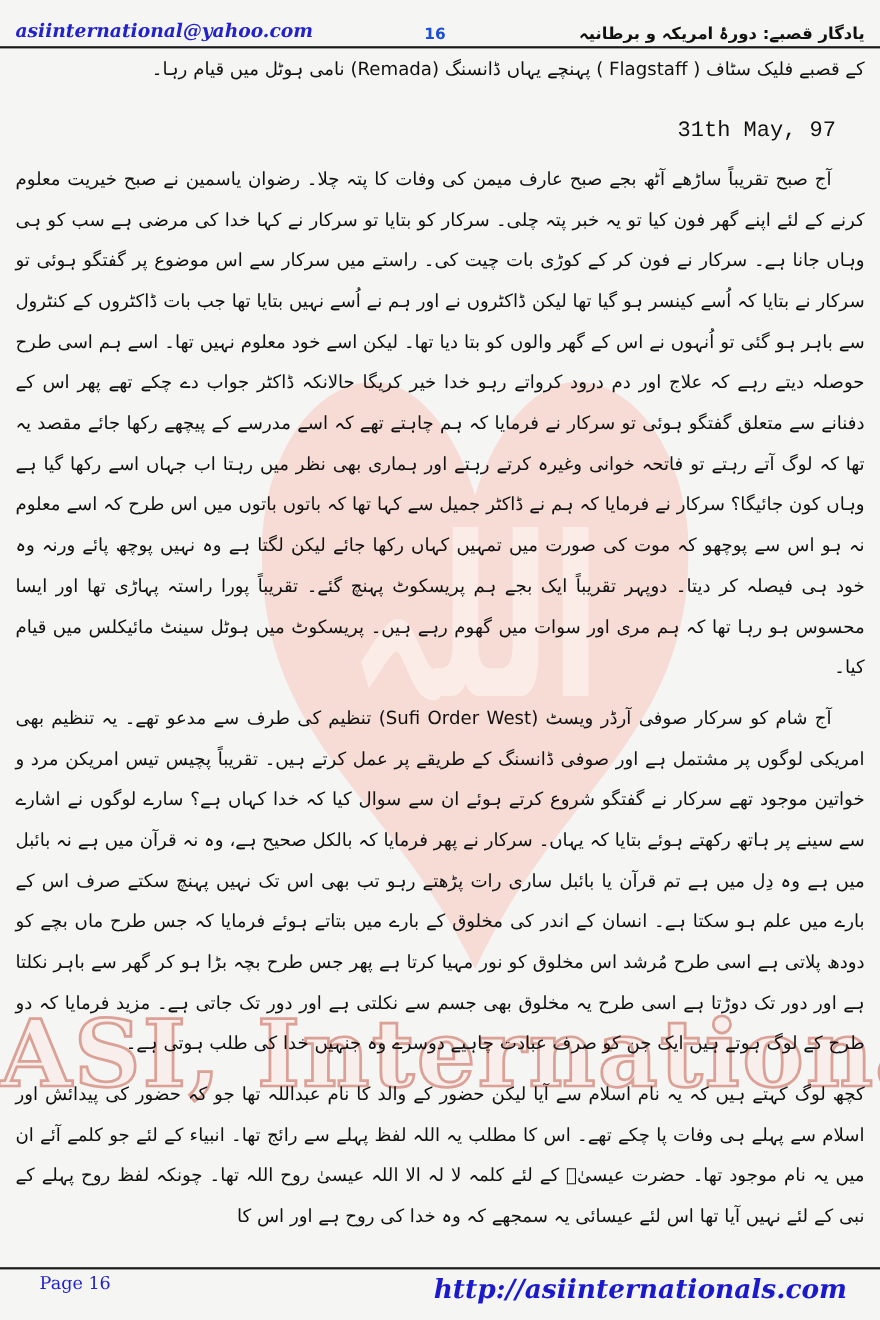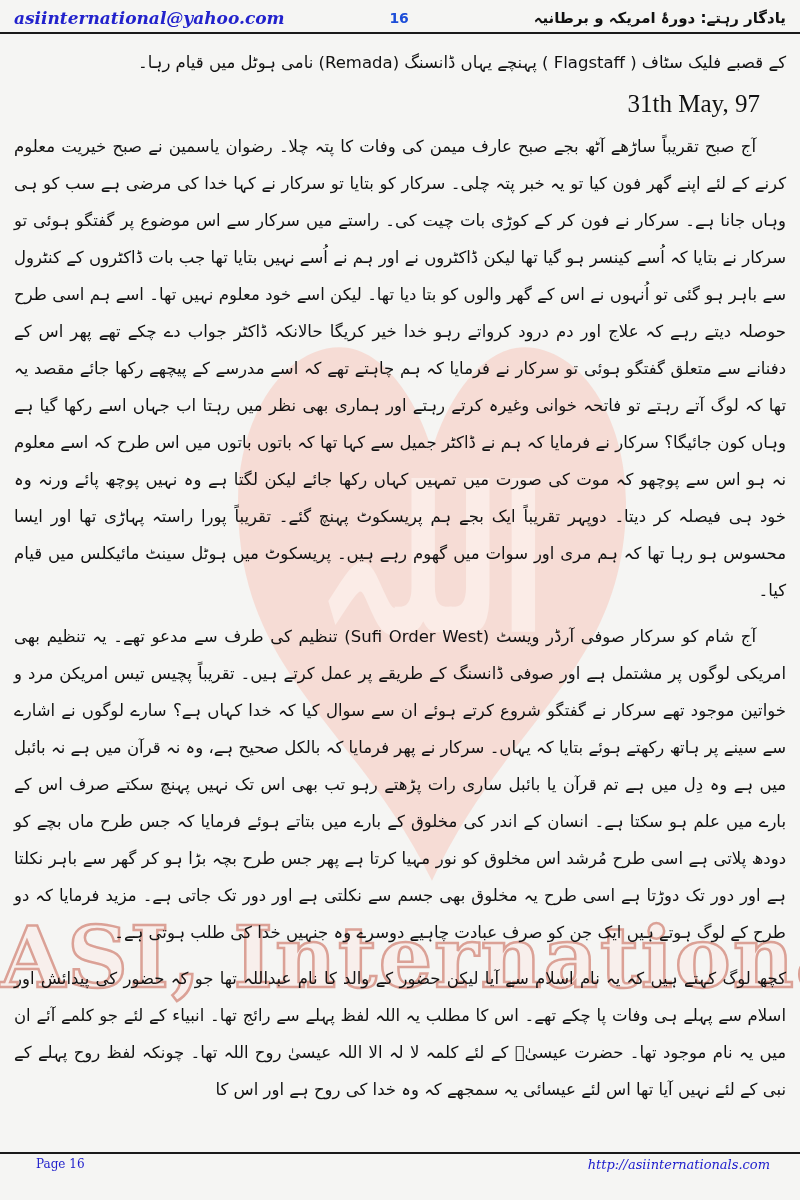--- a/index.html
+++ b/index.html
@@ -8,22 +8,22 @@
     background:#f5f5f3;
     font-family:"DejaVu Sans",sans-serif;
     position:relative;
     overflow:hidden;
     color:#111;
   }
   .page{position:relative;width:800px;height:1200px;}
 
   
   .header{
-    position:absolute;top:0;left:0;right:0;height:34px;
-    display:flex;align-items:center;justify-content:space-between;
+    position:absolute;top:0;left:0;right:0;height:44px;
+    display:flex;align-items:flex-end;justify-content:space-between;
     padding:6px 14px 3px 14px;box-sizing:border-box;
     border-bottom:2px solid #1a1a1a;
     z-index:3;
   }
   .header .email{
     font-family:"DejaVu Serif",serif;
     font-style:italic;font-weight:bold;
     font-size:17px;color:#2222cc;
     text-decoration:none;
   }
@@ -60,64 +60,64 @@
     height:1106px;overflow:hidden;
     padding:4px 14px 0 14px;box-sizing:border-box;
     direction:rtl;
     font-size:16.5px;line-height:37px;
     text-align:justify;
     z-index:1;
   }
   .content .intro-line{margin:0 0 2px 0;}
   .content .date-line{
     text-align:left;direction:ltr;
-    font-family:Liberation Serif, serif;
-    font-size:25px;color:#111;
-    margin:4px 26px 6px 0;
+    font-family:Liberation Mono, monospace;
+    font-size:20px;color:#111;
+    margin:20px 26px 6px 0;
     text-align:right;
   }
   .content p{margin:0 0 9px 0;}
   .content p.indent{text-indent:30px;}
 
   
   .footer{
     position:absolute;left:0;right:0;bottom:18px;height:30px;
     border-top:2px solid #1a1a1a;
     display:flex;align-items:flex-start;justify-content:space-between;
     padding:3px 30px 0 36px;box-sizing:border-box;
     background:transparent;
     z-index:3;
   }
   .footer .page-label{
     font-family:"DejaVu Serif",serif;
-    font-size:12px;color:#2222cc;
+    font-size:16px;color:#2222cc;
   }
   .footer .site-url{
     font-family:"DejaVu Serif",serif;
-    font-style:italic;font-weight:normal;
-    font-size:13px;color:#1a1acc;
+    font-style:italic;font-weight:bold;
+    font-size:24px;color:#1a1acc;
     text-decoration:none;
   }
 </style>
 </head>
 <body>
 
 <div class="page">
 
   <svg class="wm-heart" viewBox="0 0 32 30" preserveAspectRatio="none" aria-hidden="true">
     <path d="M23.6,0.5c-3.4,0-6.3,2.7-7.6,5.6C14.7,3.2,11.8,0.5,8.4,0.5C3.8,0.5,0,4.3,0,8.9 c0,9.4,9.5,11.9,16,20.6c6.1-8.7,16-11.5,16-20.6C32,4.3,28.2,0.5,23.6,0.5z" fill="#f6d9d1" opacity="0.9"></path>
     <text x="16" y="16" text-anchor="middle" font-size="11" fill="#fbece7" font-weight="bold" font-family="DejaVu Sans, sans-serif">اللہ</text>
   </svg>
 
   <div class="wm-asi">ASI, International</div>
 
   <div class="header">
     <a class="email" href="#">asiinternational@yahoo.com</a>
     <span class="pagenum">16</span>
-    <span class="title-urdu">یادگار رہتے: دورۂ امریکہ و برطانیہ</span>
+    <span class="title-urdu">یادگار قصبے: دورۂ امریکہ و برطانیہ</span>
   </div>
 
   <div class="content">
     <div class="intro-line">کے قصبے فلیک سٹاف ( Flagstaff ) پہنچے یہاں ڈانسنگ (Remada) نامی ہوٹل میں قیام رہا۔</div>
     <div class="date-line">31th May, 97</div>
     <p class="indent">آج صبح تقریباً ساڑھے آٹھ بجے صبح عارف میمن کی وفات کا پتہ چلا۔ رضوان یاسمین نے صبح خیریت معلوم کرنے کے لئے اپنے گھر فون کیا تو یہ خبر پتہ چلی۔ سرکار کو بتایا تو سرکار نے کہا خدا کی مرضی ہے سب کو ہی وہاں جانا ہے۔ سرکار نے فون کر کے کوڑی بات چیت کی۔ راستے میں سرکار سے اس موضوع پر گفتگو ہوئی تو سرکار نے بتایا کہ اُسے کینسر ہو گیا تھا لیکن ڈاکٹروں نے اور ہم نے اُسے نہیں بتایا تھا جب بات ڈاکٹروں کے کنٹرول سے باہر ہو گئی تو اُنہوں نے اس کے گھر والوں کو بتا دیا تھا۔ لیکن اسے خود معلوم نہیں تھا۔ اسے ہم اسی طرح حوصلہ دیتے رہے کہ علاج اور دم درود کرواتے رہو خدا خیر کریگا حالانکہ ڈاکٹر جواب دے چکے تھے پھر اس کے دفنانے سے متعلق گفتگو ہوئی تو سرکار نے فرمایا کہ ہم چاہتے تھے کہ اسے مدرسے کے پیچھے رکھا جائے مقصد یہ تھا کہ لوگ آتے رہتے تو فاتحہ خوانی وغیرہ کرتے رہتے اور ہماری بھی نظر میں رہتا اب جہاں اسے رکھا گیا ہے وہاں کون جائیگا؟ سرکار نے فرمایا کہ ہم نے ڈاکٹر جمیل سے کہا تھا کہ باتوں باتوں میں اس طرح کہ اسے معلوم نہ ہو اس سے پوچھو کہ موت کی صورت میں تمہیں کہاں رکھا جائے لیکن لگتا ہے وہ نہیں پوچھ پائے ورنہ وہ خود ہی فیصلہ کر دیتا۔ دوپہر تقریباً ایک بجے ہم پریسکوٹ پہنچ گئے۔ تقریباً پورا راستہ پہاڑی تھا اور ایسا محسوس ہو رہا تھا کہ ہم مری اور سوات میں گھوم رہے ہیں۔ پریسکوٹ میں ہوٹل سینٹ مائیکلس میں قیام کیا۔</p>
     <p class="indent">آج شام کو سرکار صوفی آرڈر ویسٹ (Sufi Order West) تنظیم کی طرف سے مدعو تھے۔ یہ تنظیم بھی امریکی لوگوں پر مشتمل ہے اور صوفی ڈانسنگ کے طریقے پر عمل کرتے ہیں۔ تقریباً پچیس تیس امریکن مرد و خواتین موجود تھے سرکار نے گفتگو شروع کرتے ہوئے ان سے سوال کیا کہ خدا کہاں ہے؟ سارے لوگوں نے اشارے سے سینے پر ہاتھ رکھتے ہوئے بتایا کہ یہاں۔ سرکار نے پھر فرمایا کہ بالکل صحیح ہے، وہ نہ قرآن میں ہے نہ بائبل میں ہے وہ دِل میں ہے تم قرآن یا بائبل ساری رات پڑھتے رہو تب بھی اس تک نہیں پہنچ سکتے صرف اس کے بارے میں علم ہو سکتا ہے۔ انسان کے اندر کی مخلوق کے بارے میں بتاتے ہوئے فرمایا کہ جس طرح ماں بچے کو دودھ پلاتی ہے اسی طرح مُرشد اس مخلوق کو نور مہیا کرتا ہے پھر جس طرح بچہ بڑا ہو کر گھر سے باہر نکلتا ہے اور دور تک دوڑتا ہے اسی طرح یہ مخلوق بھی جسم سے نکلتی ہے اور دور تک جاتی ہے۔ مزید فرمایا کہ دو طرح کے لوگ ہوتے ہیں ایک جن کو صرف عبادت چاہیے دوسرے وہ جنہیں خدا کی طلب ہوتی ہے۔</p>
     <p>کچھ لوگ کہتے ہیں کہ یہ نام اسلام سے آیا لیکن حضور کے والد کا نام عبداللہ تھا جو کہ حضور کی پیدائش اور اسلام سے پہلے ہی وفات پا چکے تھے۔ اس کا مطلب یہ اللہ لفظ پہلے سے رائج تھا۔ انبیاء کے لئے جو کلمے آئے ان میں یہ نام موجود تھا۔ حضرت عیسیٰؑ کے لئے کلمہ لا لہ الا اللہ عیسیٰ روح اللہ تھا۔ چونکہ لفظ روح پہلے کے نبی کے لئے نہیں آیا تھا اس لئے عیسائی یہ سمجھے کہ وہ خدا کی روح ہے اور اس کا</p>
   </div>
 

